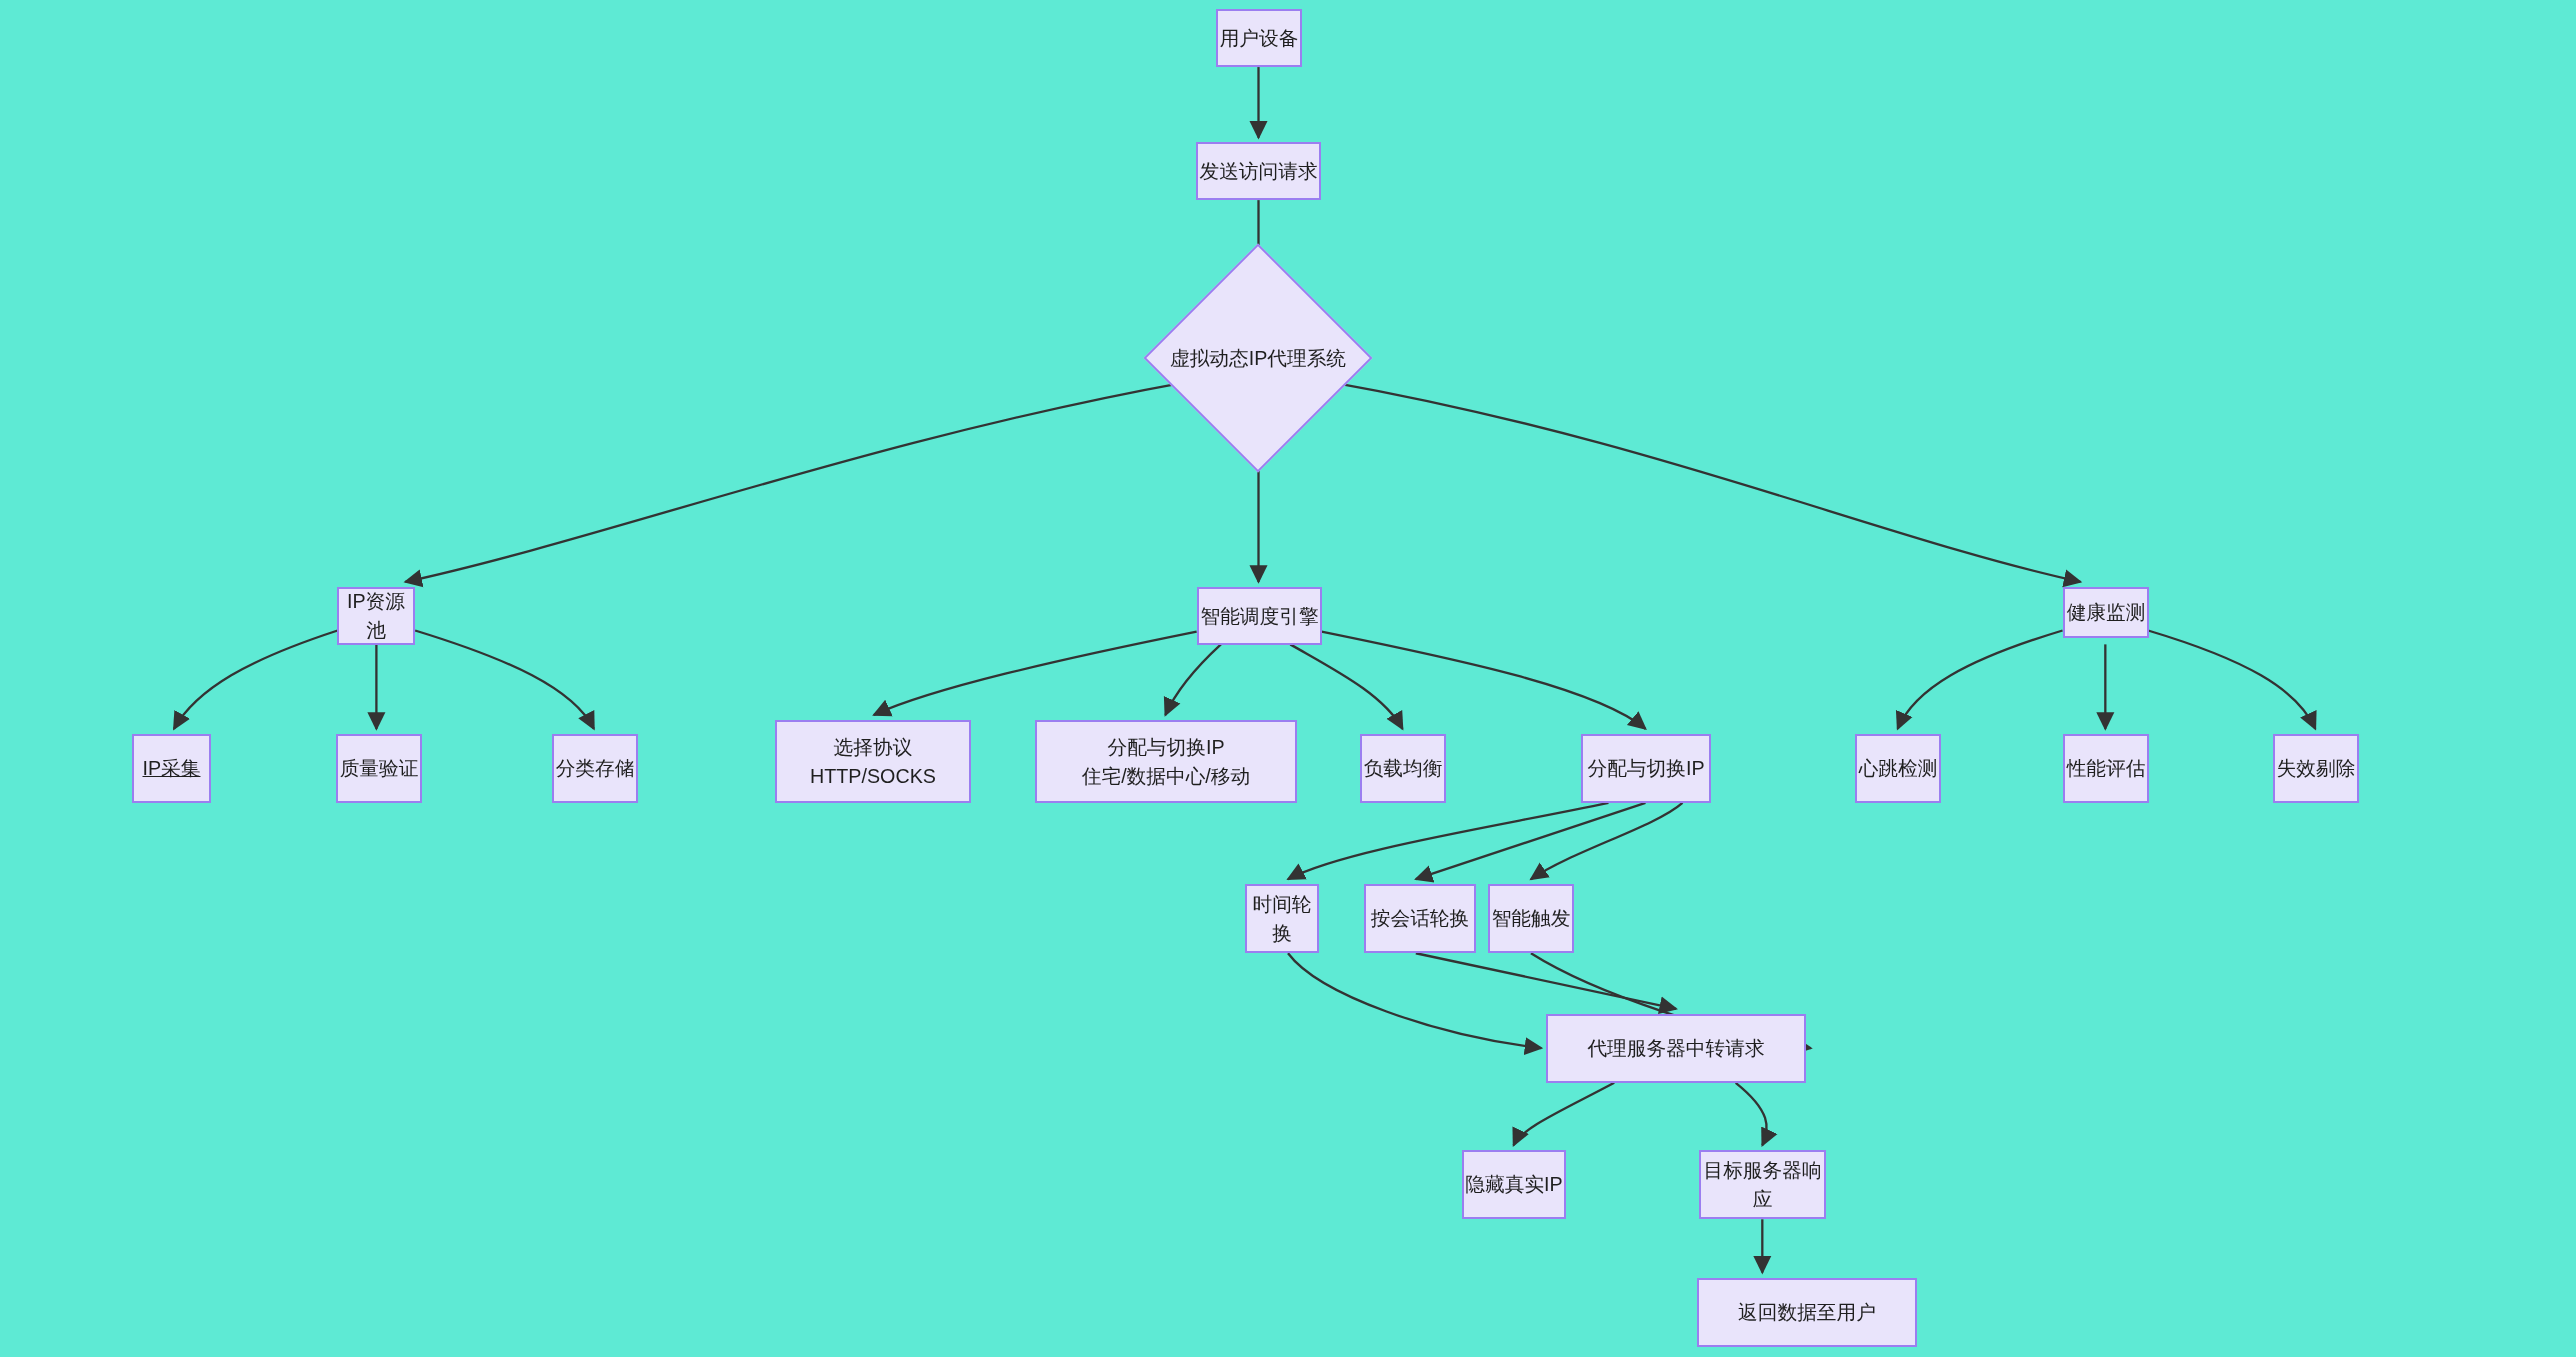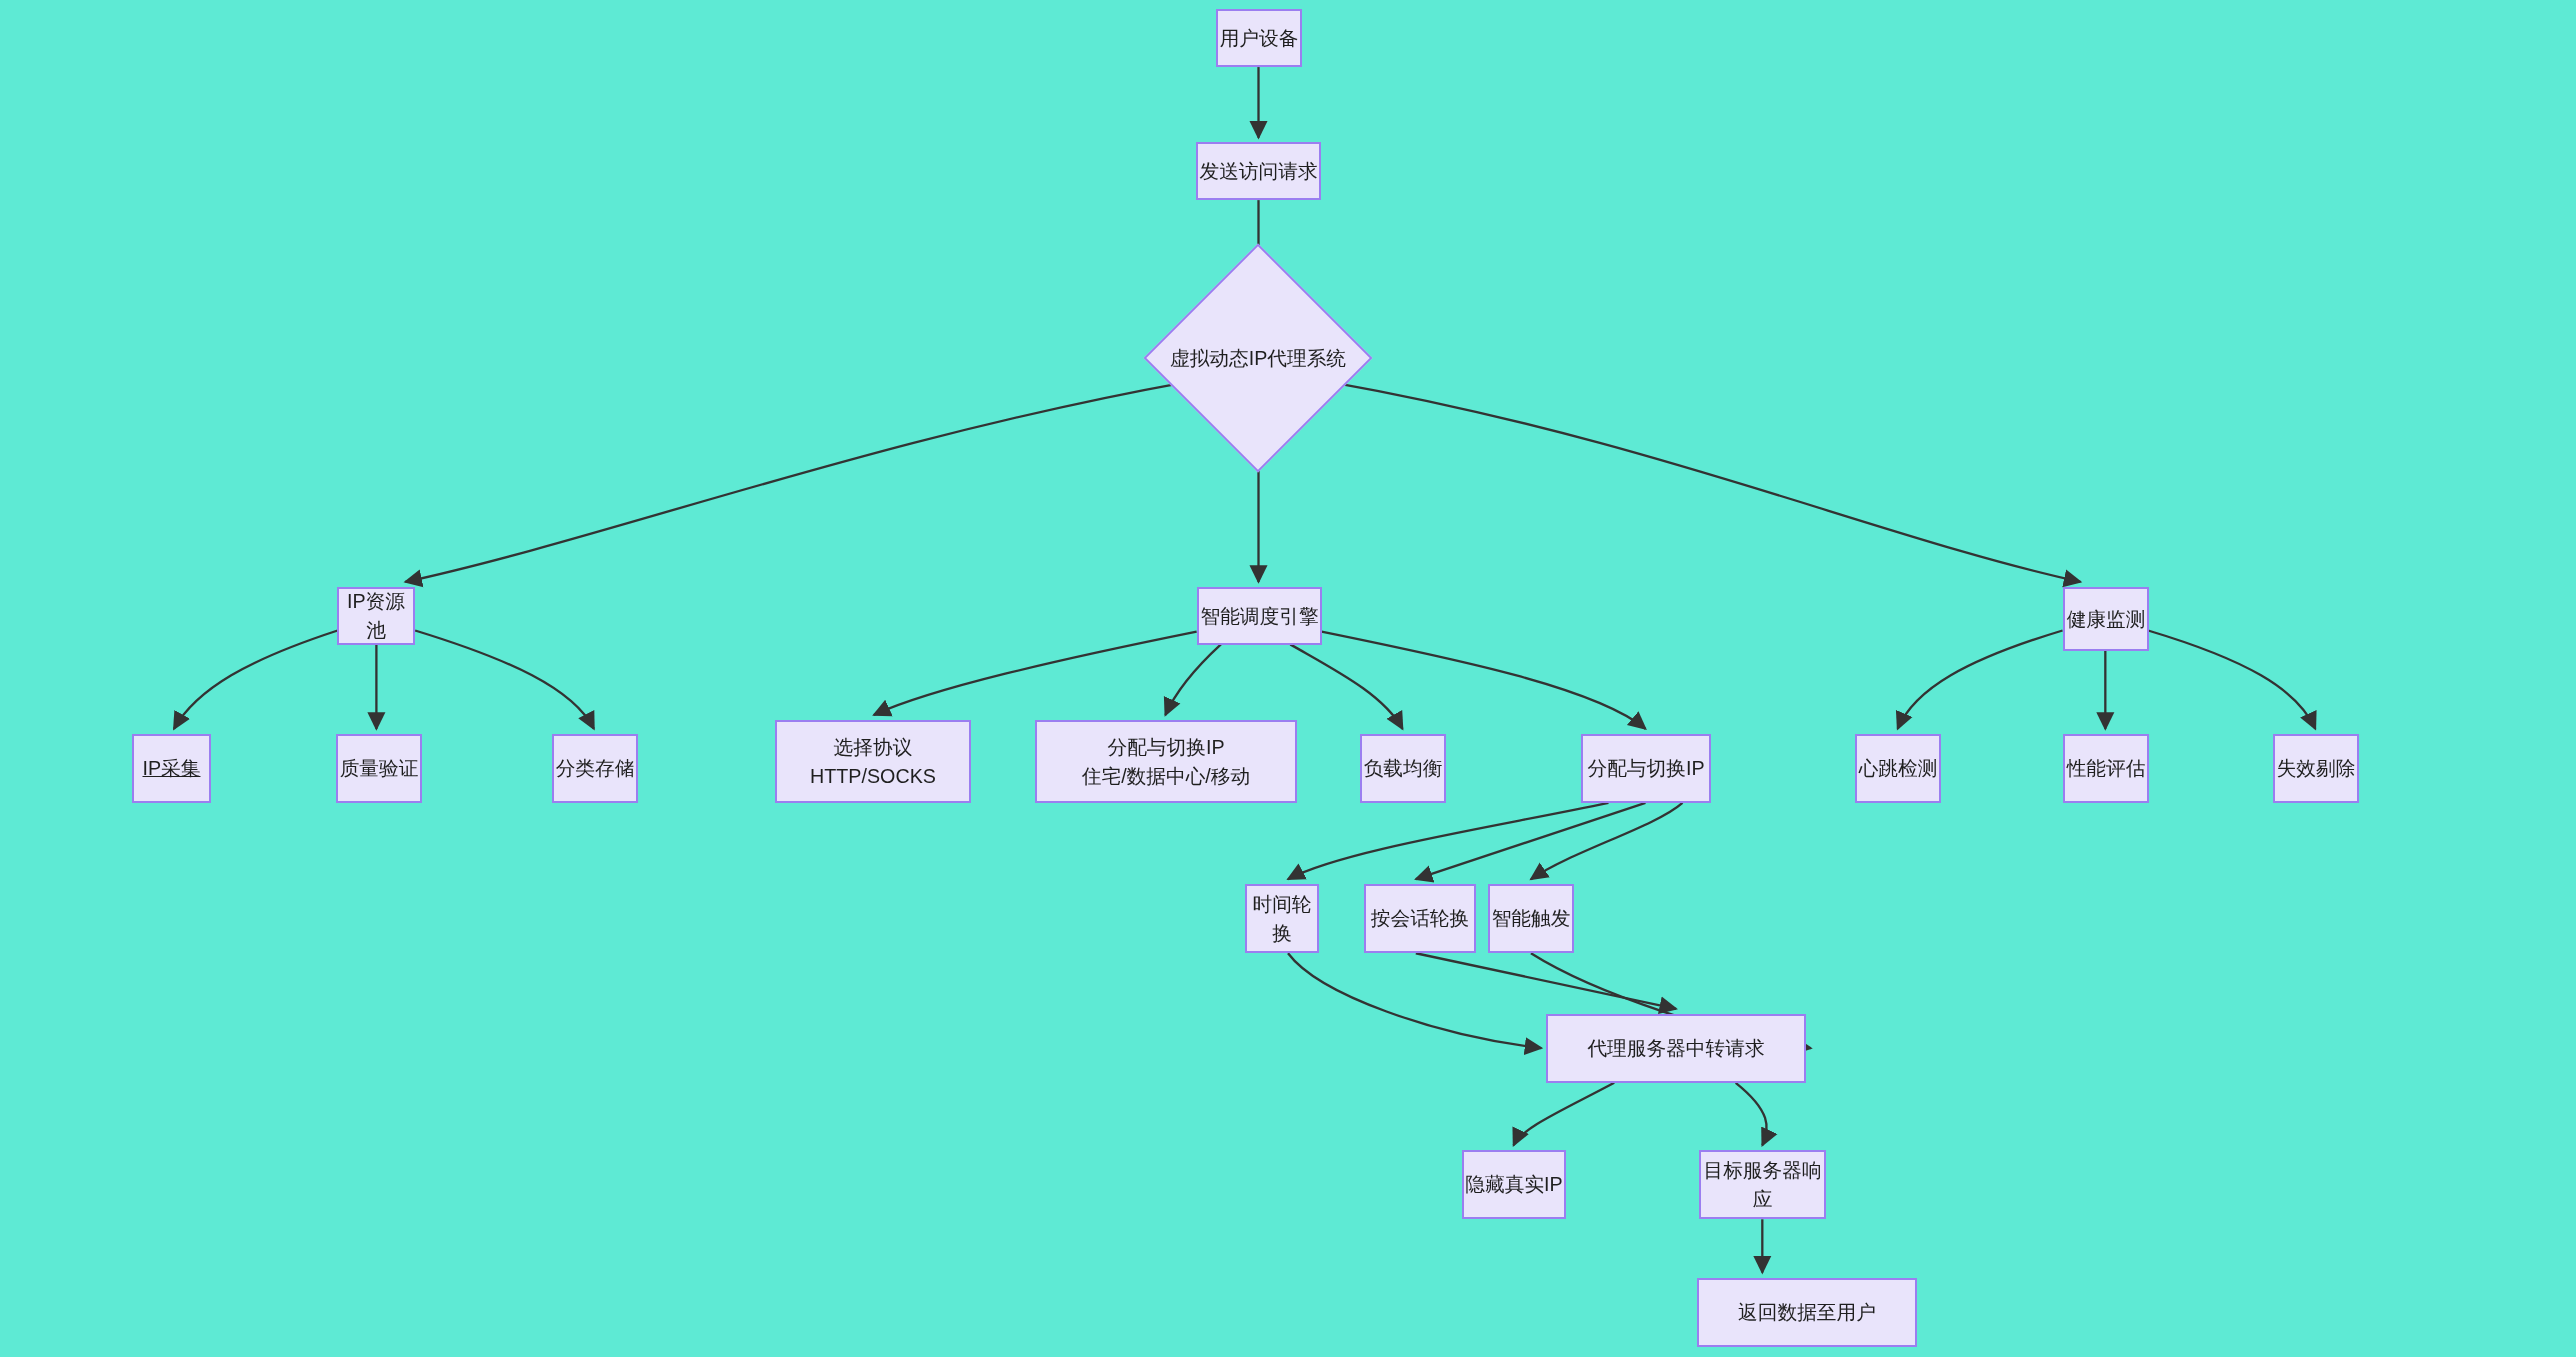--- a/index.html
+++ b/index.html
@@ -62,21 +62,21 @@
       <div class="diamond" style="left: 1177px; top: 277px; width: 162px; height: 162px;">
         <div class="dshape" style="background: rgb(233, 228, 251); border-color: rgb(155, 126, 240);"></div>
         <span class="lbl">虚拟动态IP代理系统</span>
       </div>
       <div class="node" style="left: 337px; top: 587px; width: 78px; height: 58px; background: rgb(233, 228, 251); border-color: rgb(155, 126, 240);">
         <span class="lbl">IP资源池</span>
       </div>
       <div class="node" style="left: 1197px; top: 587px; width: 125px; height: 58px; background: rgb(233, 228, 251); border-color: rgb(155, 126, 240);">
         <span class="lbl">智能调度引擎</span>
       </div>
-      <div class="node" style="left: 2063px; top: 587px; width: 86px; height: 64px; background: rgb(233, 228, 251); border-color: rgb(155, 126, 240);">
+      <div class="node" style="left: 2063px; top: 587px; width: 86px; height: 51px; background: rgb(233, 228, 251); border-color: rgb(155, 126, 240);">
         <span class="lbl">健康监测</span>
       </div>
       <div class="node" style="left: 132px; top: 734px; width: 79px; height: 69px; background: rgb(233, 228, 251); border-color: rgb(155, 126, 240); text-decoration: underline;">
         <span class="lbl">IP采集</span>
       </div>
       <div class="node" style="left: 336px; top: 734px; width: 86px; height: 69px; background: rgb(233, 228, 251); border-color: rgb(155, 126, 240);">
         <span class="lbl">质量验证</span>
       </div>
       <div class="node" style="left: 552px; top: 734px; width: 86px; height: 69px; background: rgb(233, 228, 251); border-color: rgb(155, 126, 240);">
         <span class="lbl">分类存储</span>

